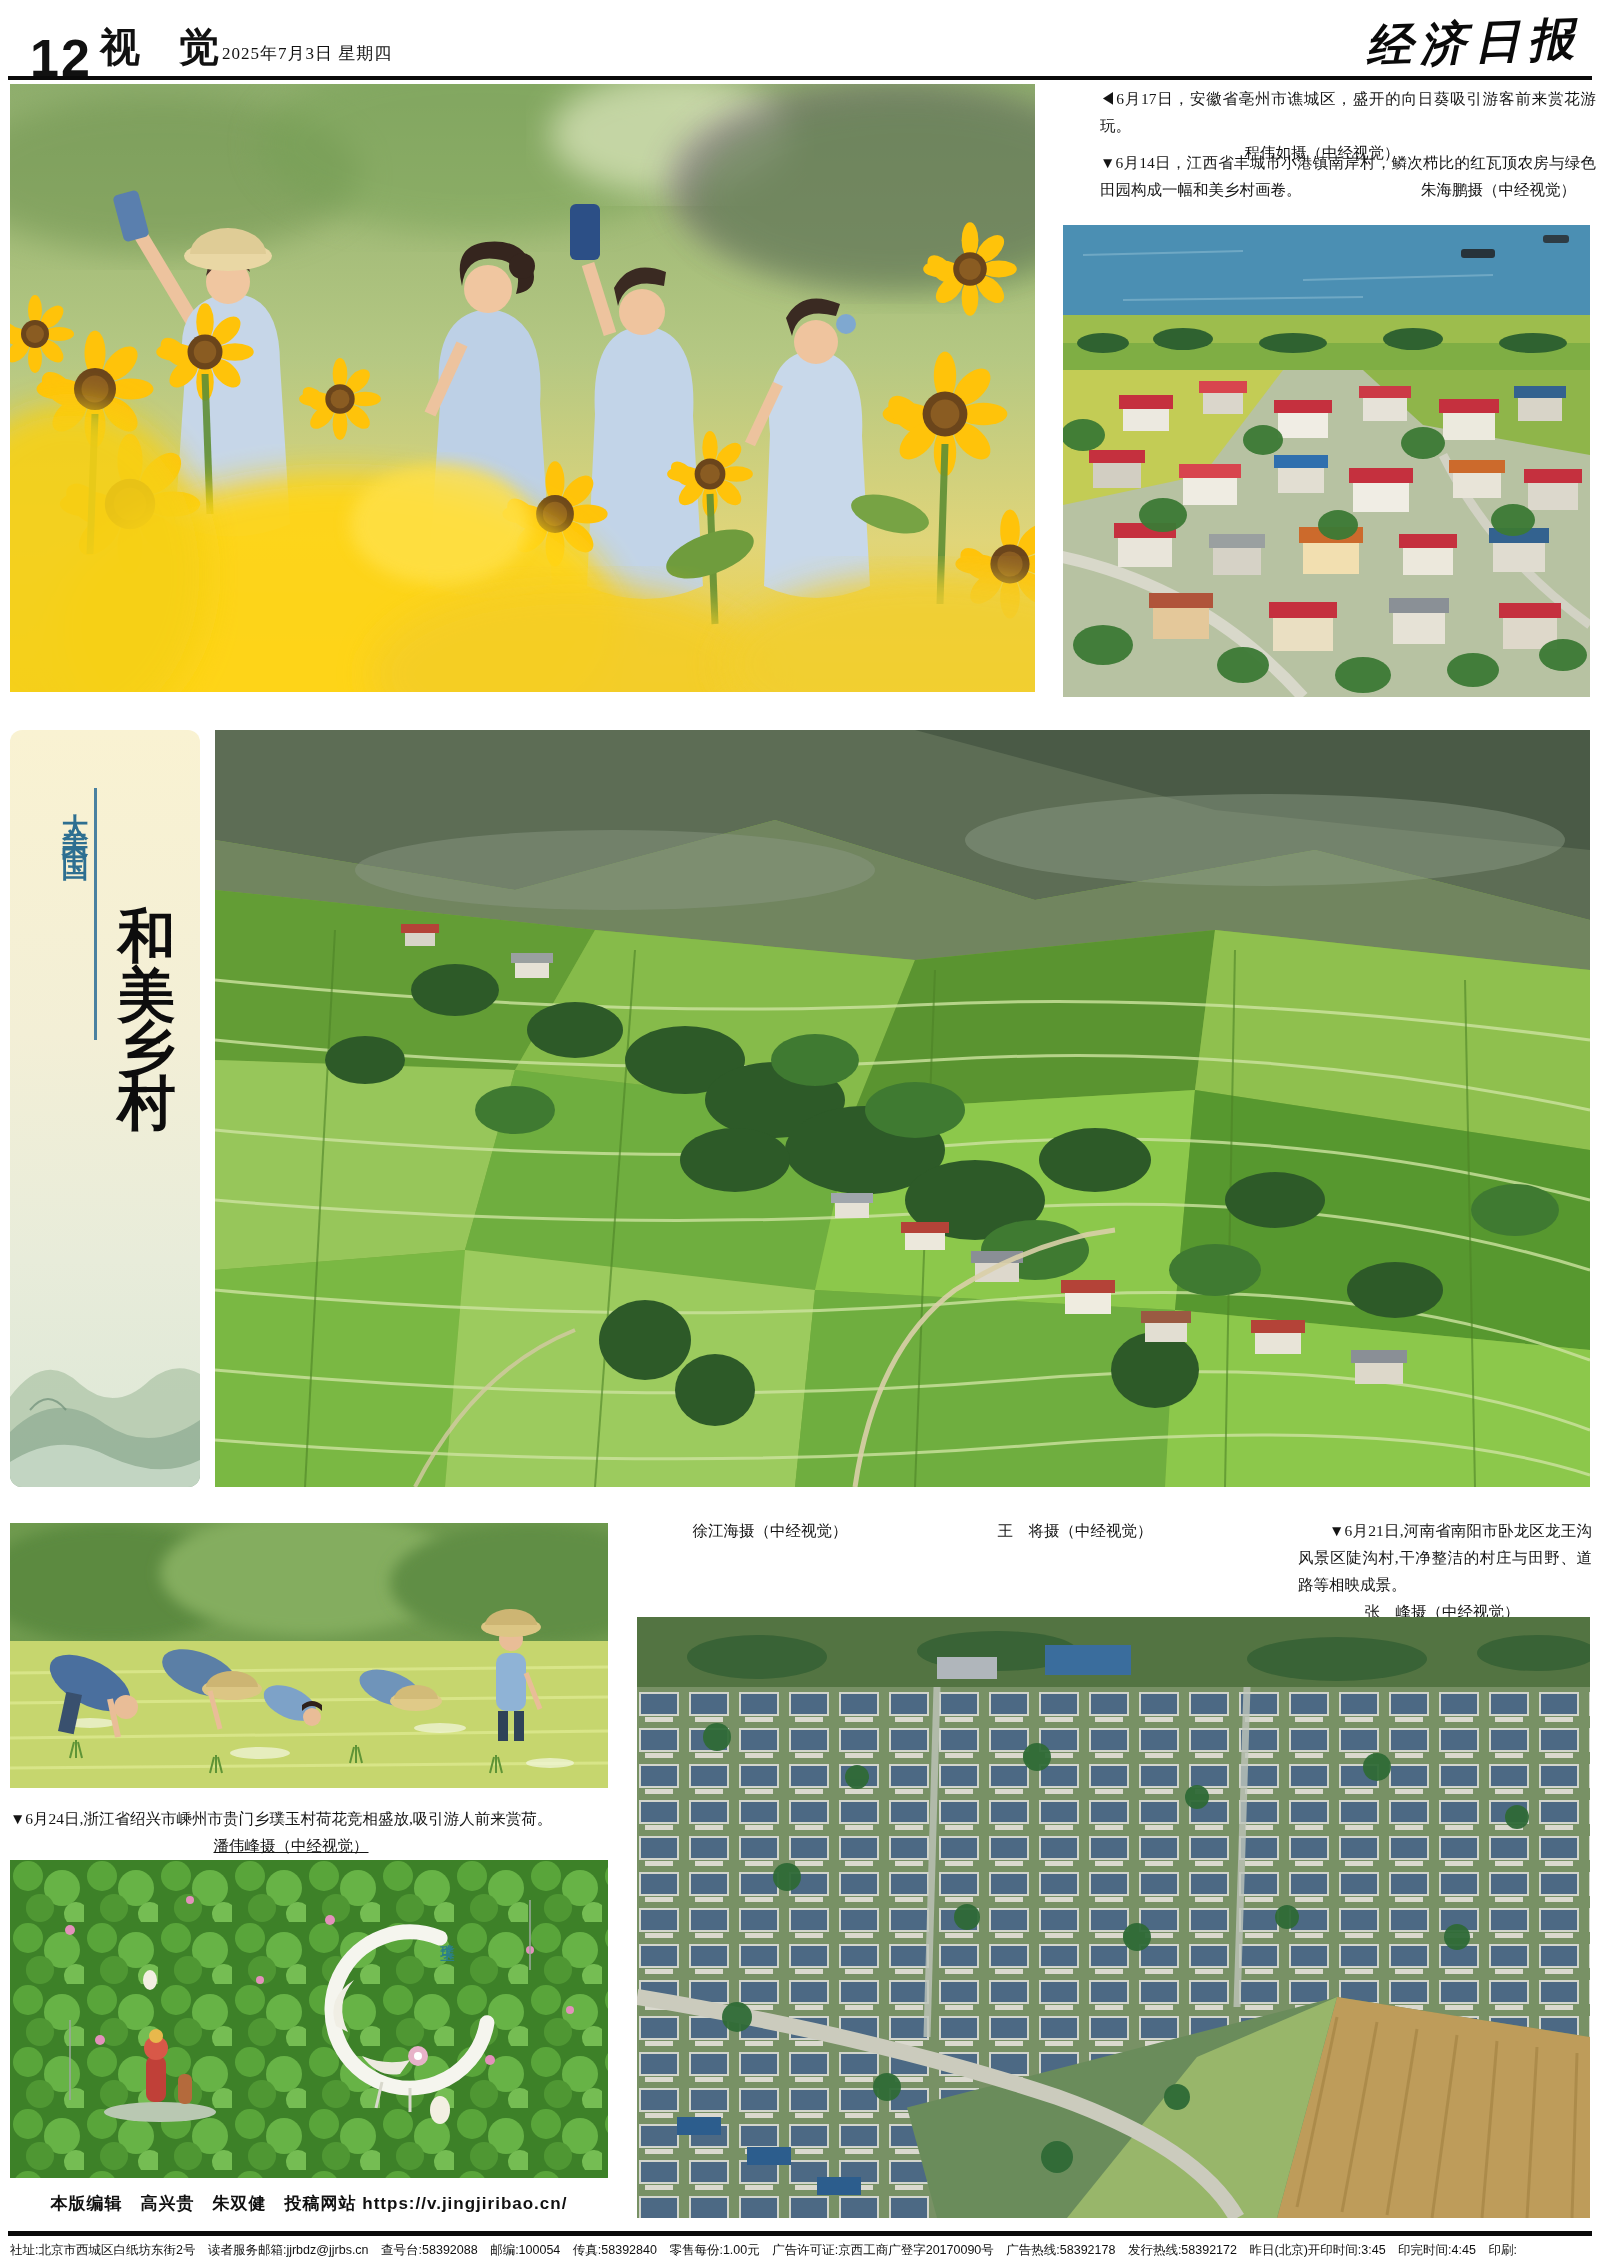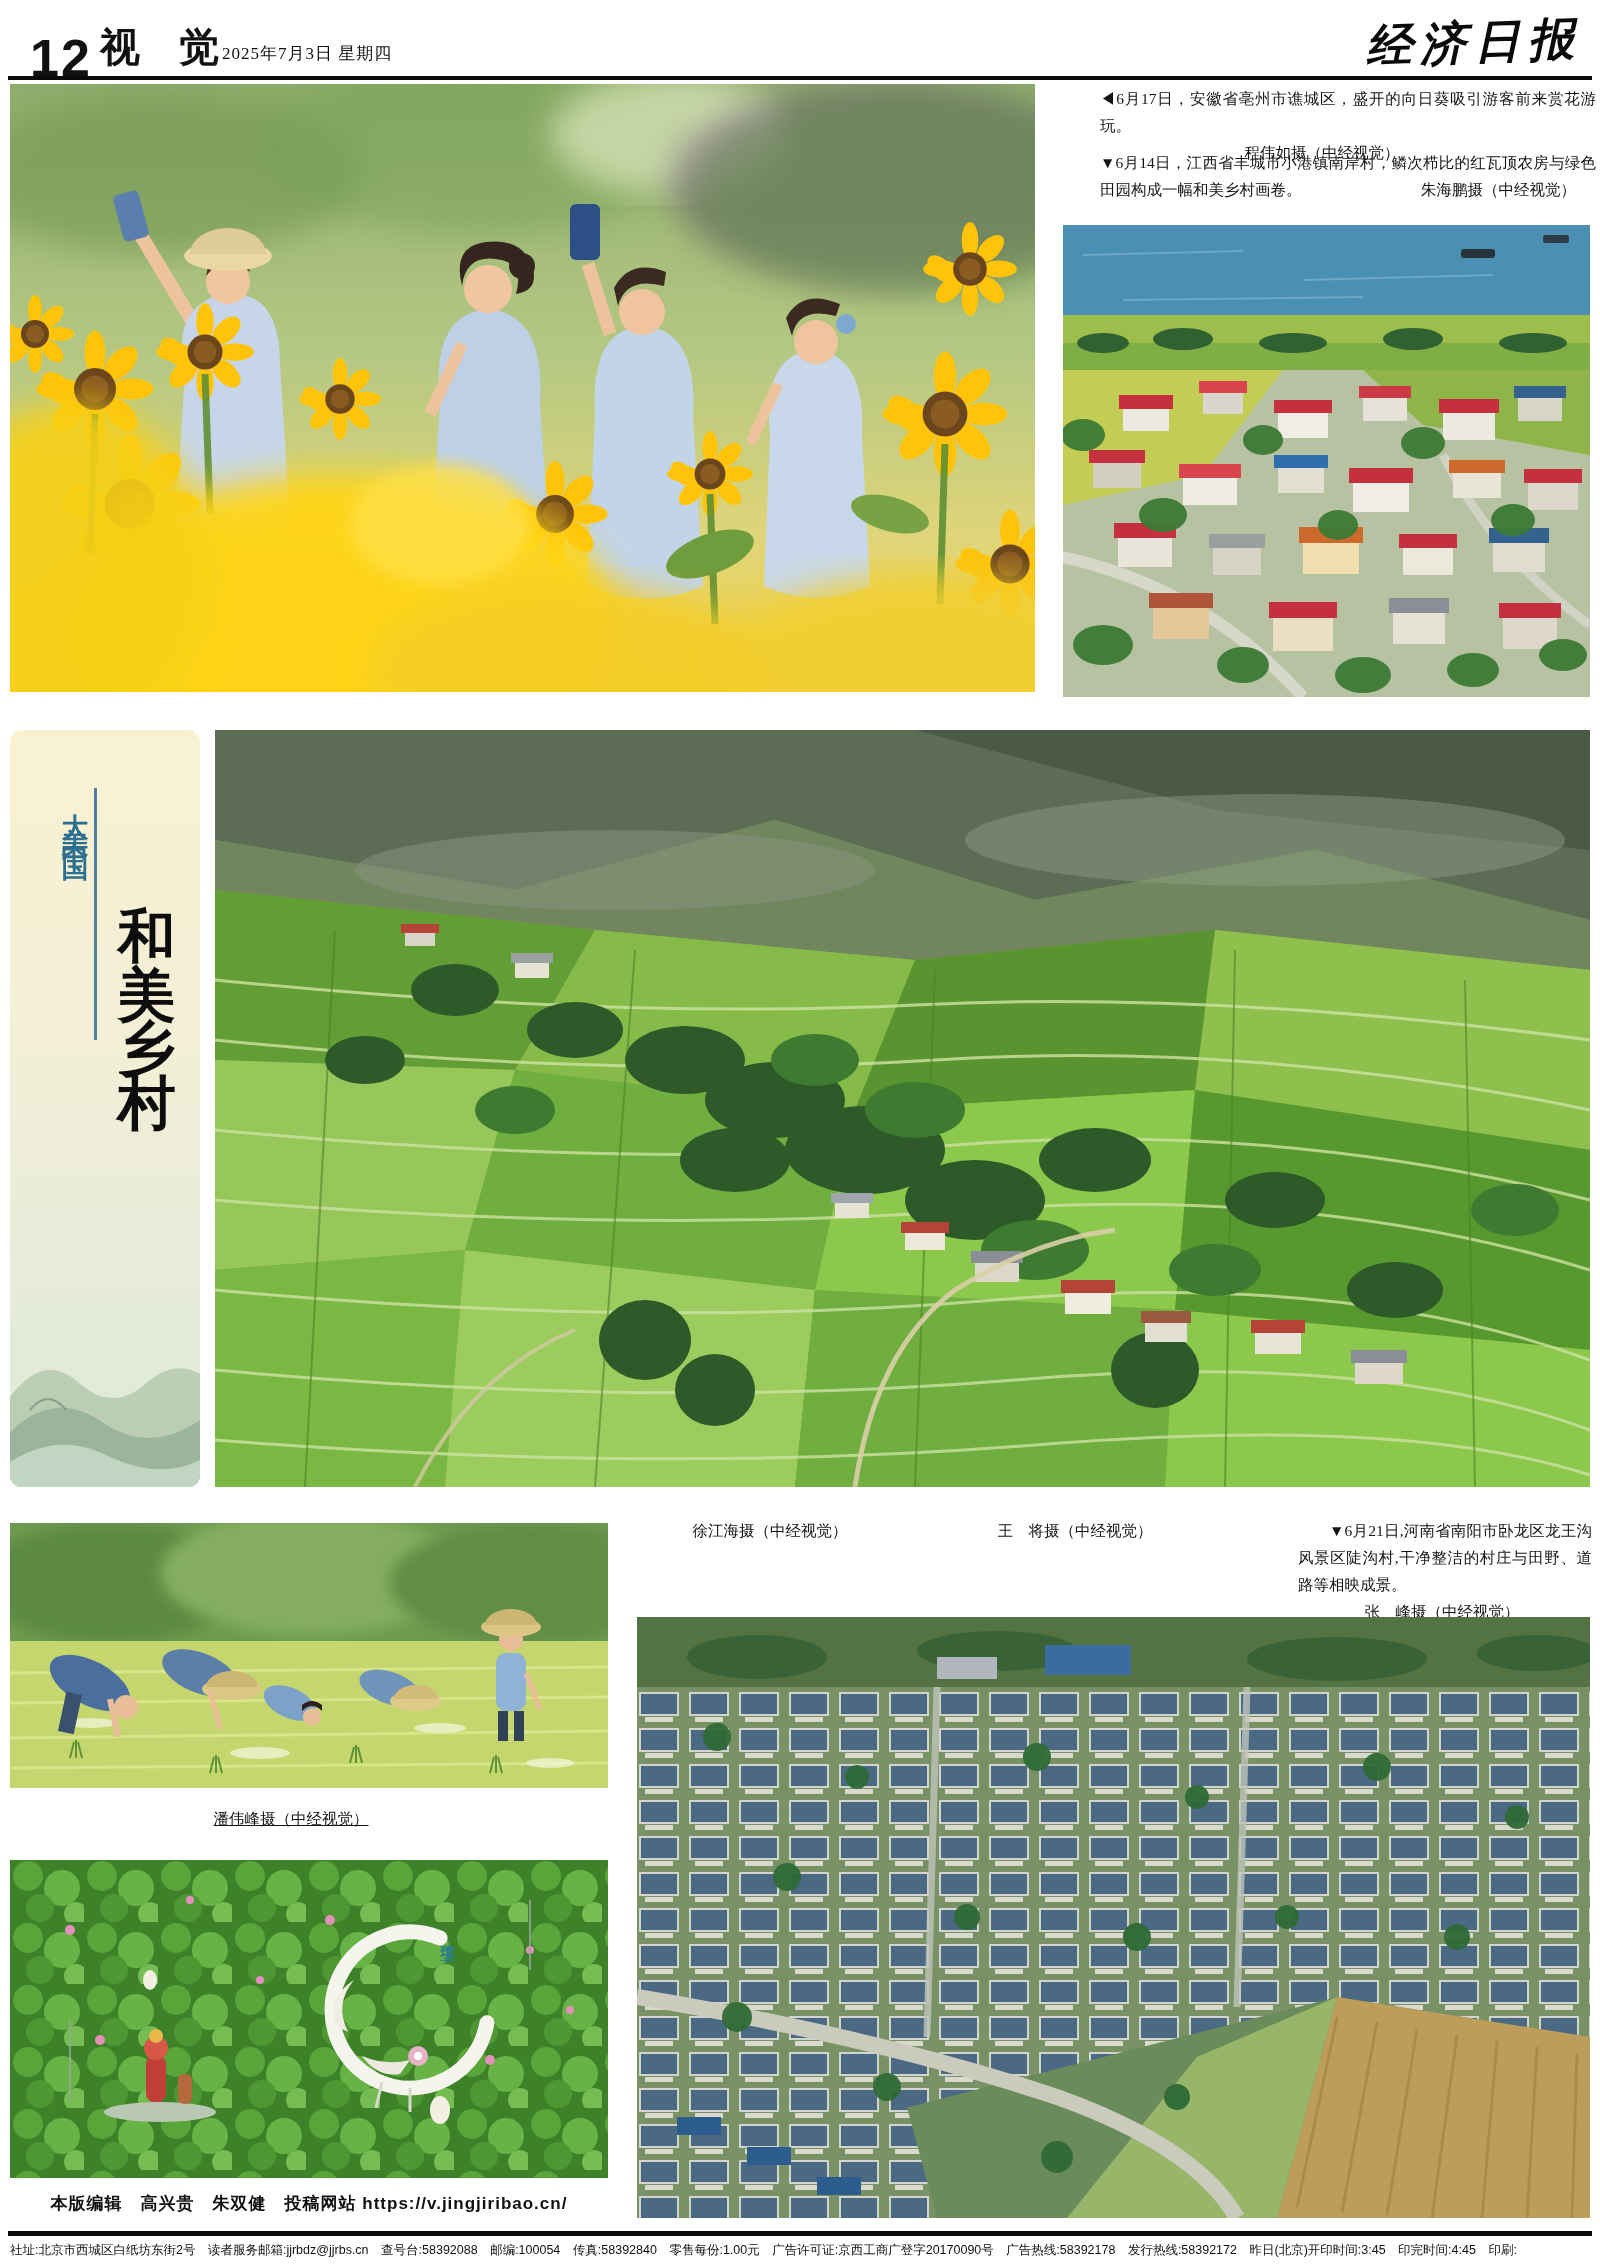--- a/index.html
+++ b/index.html
@@ -463,20 +463,21 @@
         <ellipse cx="501" cy="104" rx="30" ry="10" fill="#dcc684"></ellipse>
         <path d="M475,102 a26,16 0 0 1 52,0 Z" fill="#cdb573"></path>
         <line x1="516" y1="150" x2="530" y2="186" stroke="#e9bd97" stroke-width="5"></line>
         <rect x="488" y="188" width="10" height="30" fill="#2f4258"></rect>
           <rect x="504" y="188" width="10" height="30" fill="#2f4258"></rect>
       </g>
     </svg>
   </div>
 
   <div class="cap capsm" style="left:10px;top:1806px;width:598px;">
+    <p><span>▼6月24日,浙江省绍兴市嵊州市贵门乡璞玉村荷花竞相盛放,吸引游人前来赏荷。</span></p>
     <span class="credit" style="padding-right:36px;text-decoration:underline;">潘伟峰摄（中经视觉）</span>
   </div>
 
   <div class="photo" style="left:10px;top:1860px;width:598px;height:318px;">
     <svg viewBox="0 0 598 318" preserveAspectRatio="none">
       <defs>
         <pattern id="lv" width="74" height="62" patternUnits="userSpaceOnUse">
           <rect width="74" height="62" fill="#3f8529"></rect>
           <circle cx="18" cy="16" r="15" fill="#5fae3e"></circle>
             <circle cx="52" cy="28" r="18" fill="#6fbd4c"></circle>

